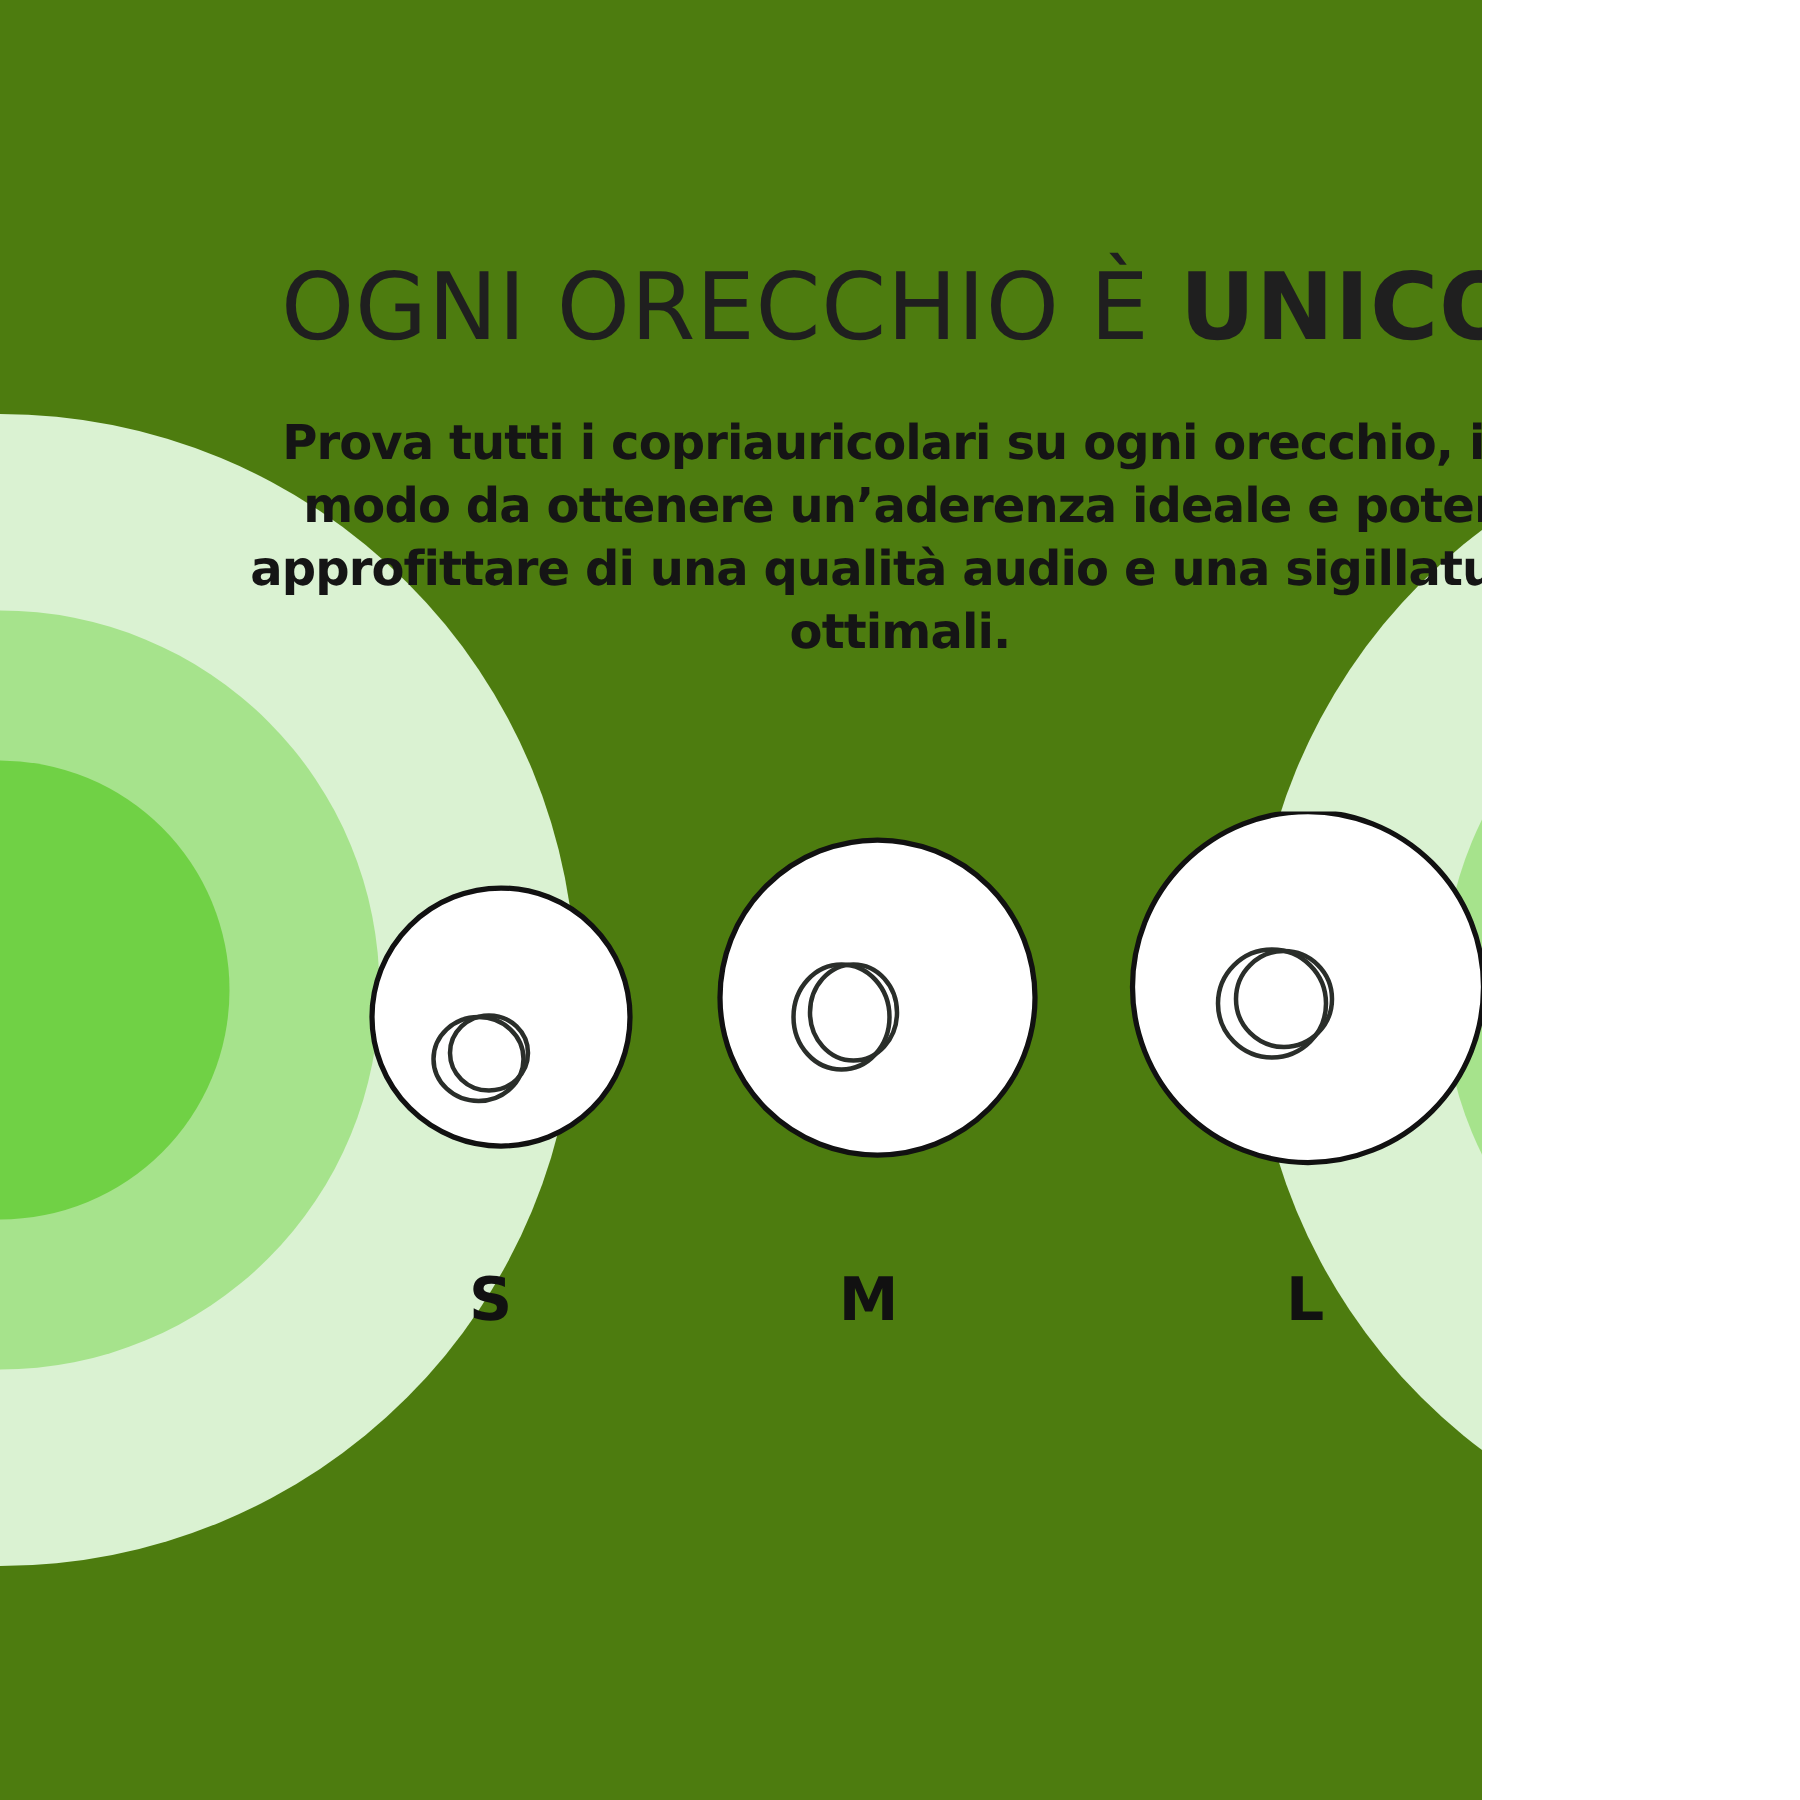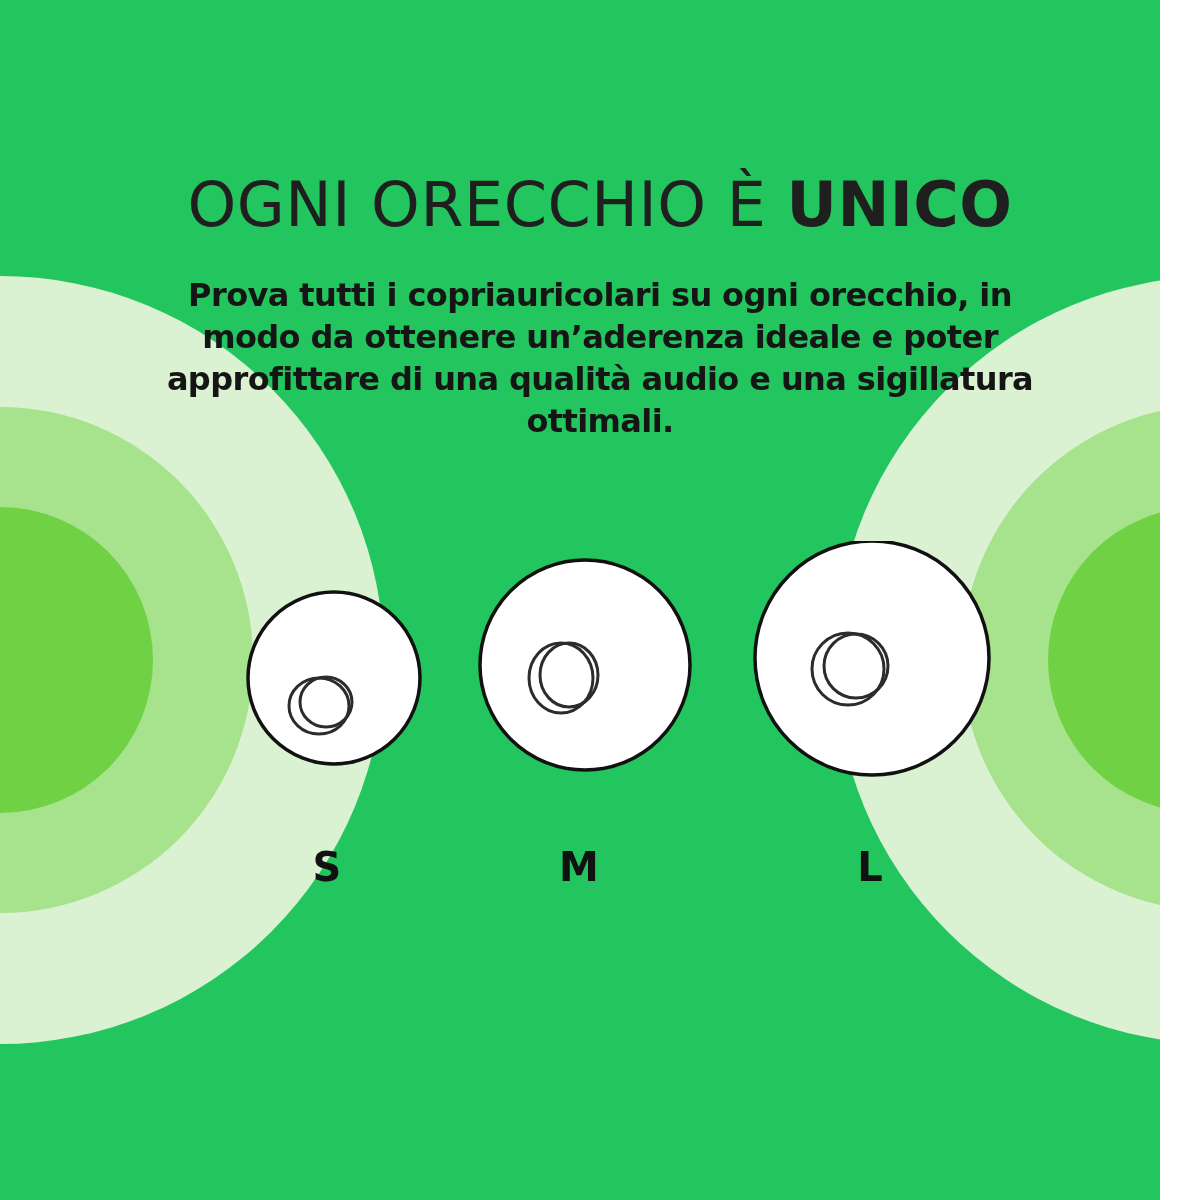--- a/index.html
+++ b/index.html
@@ -5,24 +5,24 @@
     html, body {
       margin: 0;
       padding: 0;
       width: 1200px;
       height: 1200px;
       background: #ffffff;
       overflow: hidden;
     }
     .canvas {
       position: relative;
-      width: 1160px;
+      width: 988px;
       height: 1200px;
       overflow: hidden;
-      background: #22c55e;
+      background: #4d7c0f;
     }
     .ring {
       position: absolute;
       border-radius: 50%;
     }
     .title {
       position: absolute;
       left: 0;
       top: 165px;
       width: 1200px;

